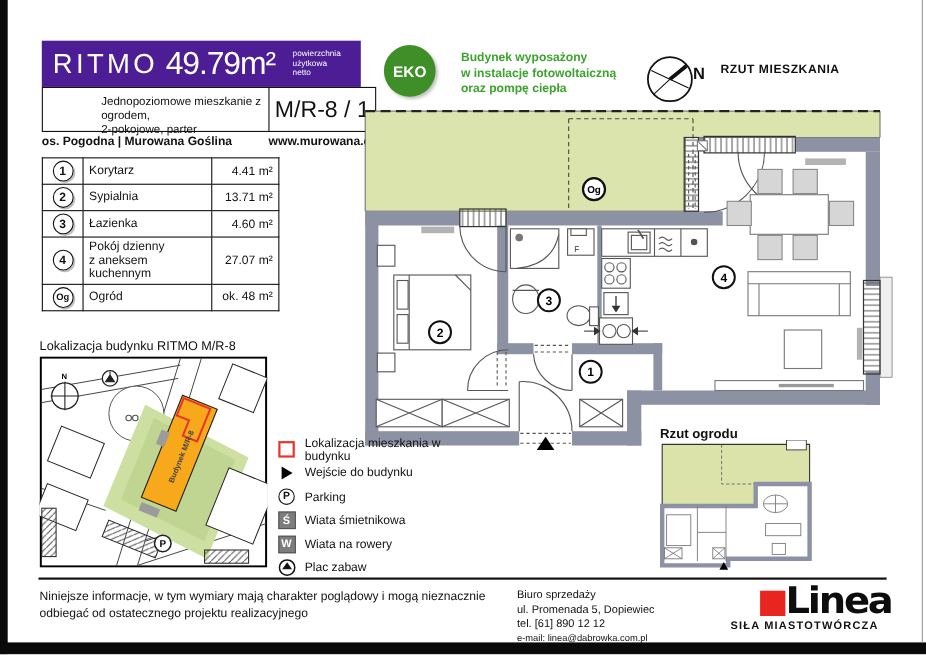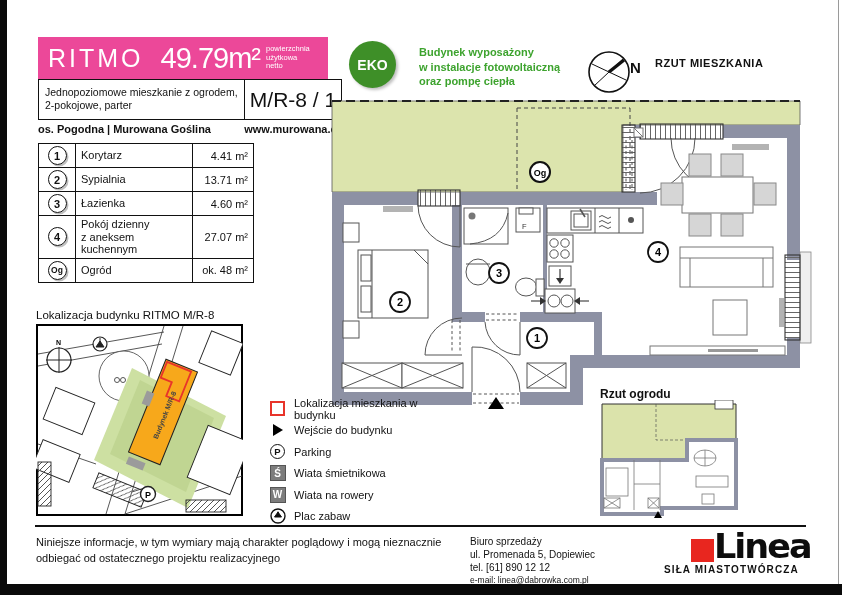--- a/index.html
+++ b/index.html
@@ -4,27 +4,27 @@
 <style>
   html,body{margin:0;padding:0;background:#e9e9e9;}
   #page{position:relative;width:842px;height:595px;background:#fff;overflow:hidden;
         font-family:"Liberation Sans",sans-serif;color:#111;}
   .abs{position:absolute;}
   
   .edge-left{left:0;top:0;width:7px;height:595px;background:#0a0a0a;}
   .edge-bottom{left:0;top:584px;width:842px;height:11px;background:#0a0a0a;}
   .edge-right{left:838px;top:0;width:1px;height:584px;background:#9a9a9a;}
   
-  .hdr-black{left:38px;top:37px;width:290px;height:42px;background:#ec4899;color:#fff;
+  .hdr-black{left:38px;top:37px;width:290px;height:42px;background:#4c1d95;color:#fff;
              display:flex;align-items:center;padding:0 10px;box-sizing:border-box;}
   .brand{font-size:25px;letter-spacing:3px;font-weight:400;}
   .hdr-area{font-size:29px;font-weight:400;margin-left:auto;letter-spacing:-1px;}
-  .hdr-note{width:52px;margin-left:6px;font-size:7.5px;line-height:8.5px;}
+  .hdr-note{width:52px;margin-left:16px;font-size:7.5px;line-height:8.5px;}
   .hdr-desc{left:38px;top:79px;width:304px;height:41px;border:1.3px solid #111;box-sizing:border-box;
-            display:flex;}
+            display:flex;padding-left:47px;}
   .hdr-desc .dleft{flex:1;padding:6px 6px;font-size:10.5px;line-height:13px;}
   .hdr-desc .dright{width:96px;border-left:1.3px solid #111;display:flex;align-items:center;
             justify-content:center;font-size:21px;}
   .estate{left:38px;top:123px;font-size:11px;font-weight:bold;}
   .website{left:190px;top:123px;width:138px;text-align:right;font-size:11px;font-weight:bold;padding-left:38px;}
   
   .eco-circle{left:349px;top:41px;width:47px;height:47px;border-radius:50%;background:#3e8f28;
               color:#fff;font-size:14px;font-weight:bold;display:flex;align-items:center;
               justify-content:center;box-shadow:2px 2px 3px rgba(0,0,0,.25);}
   .eco-text{left:419px;top:45px;font-size:11px;font-weight:600;color:#3da32e;line-height:14.5px;}
@@ -36,38 +36,38 @@
   table.rooms td{border:1.3px solid #111;font-size:11px;padding:2px 5px;background:#fff;}
   td.c-ico{width:26px;text-align:center;}
   td.c-name{width:106px;line-height:12.5px;}
   td.c-area{width:50px;text-align:right;white-space:nowrap;}
   .num-circle{display:inline-flex;width:17px;height:17px;border:1.7px solid #111;border-radius:50%;
               align-items:center;justify-content:center;font-size:11px;font-weight:bold;
               box-shadow:1.5px 1.5px 0 rgba(0,0,0,.25);}
   .num-circle.og{font-size:8.5px;}
   
   .map-title{left:36px;top:309px;font-size:11.5px;font-weight:500;}
-  .legend{left:252px;top:401px;width:185px;display:flex;flex-direction:column;gap:6.5px;margin-left:17px;}
+  .legend{left:252px;top:401px;width:185px;display:flex;flex-direction:column;gap:6.5px;}
   .lrow{display:flex;align-items:center;height:15px;font-size:11px;gap:8px;}
   .lic{width:17px;display:flex;justify-content:center;align-items:center;flex:0 0 17px;}
   .ic-red{width:11px;height:11px;border:2px solid #e8342a;background:#fff;}
   .ic-tri{width:0;height:0;border-top:6px solid transparent;border-bottom:6px solid transparent;
           border-left:10px solid #000;}
   .ic-pc{width:13px;height:13px;border:1.6px solid #111;border-radius:50%;font-size:9.5px;
          font-weight:bold;display:flex;align-items:center;justify-content:center;}
   .ic-sq{width:14px;height:14px;background:#7d7d7d;color:#fff;font-size:10px;font-weight:bold;
          display:flex;align-items:center;justify-content:center;border:1px solid #555;}
   
   .gp-title{left:600px;top:387px;font-size:12px;font-weight:600;}
   
   .foot-line{left:35px;top:525px;width:771px;height:2px;background:#111;}
   .disclaimer{left:36px;top:534px;font-size:11px;line-height:16px;}
   .office{left:470px;top:535px;width:190px;text-align:left;font-size:10px;line-height:13px;}
   .office .mail{font-size:8.5px;}
-  .logo{left:664px;top:530px;width:145px;display:flex;align-items:center;padding-left:27px;}
+  .logo{left:664px;top:530px;width:145px;display:flex;align-items:flex-start;padding-left:27px;}
   .logo-sq{width:23px;height:23px;background:#e8261f;margin-top:7px;}
   .logo-word{font-family:"DejaVu Sans",sans-serif;font-size:35px;font-weight:800;letter-spacing:-2px;
              line-height:34px;color:#0d0d0d;transform:scaleY(.95);}
   .logo-tag{left:664px;top:564px;width:145px;font-size:10px;font-weight:bold;letter-spacing:1.1px;
             white-space:nowrap;}
   svg text{font-family:"Liberation Sans",sans-serif;}
 </style>
 </head>
 <body>
 

